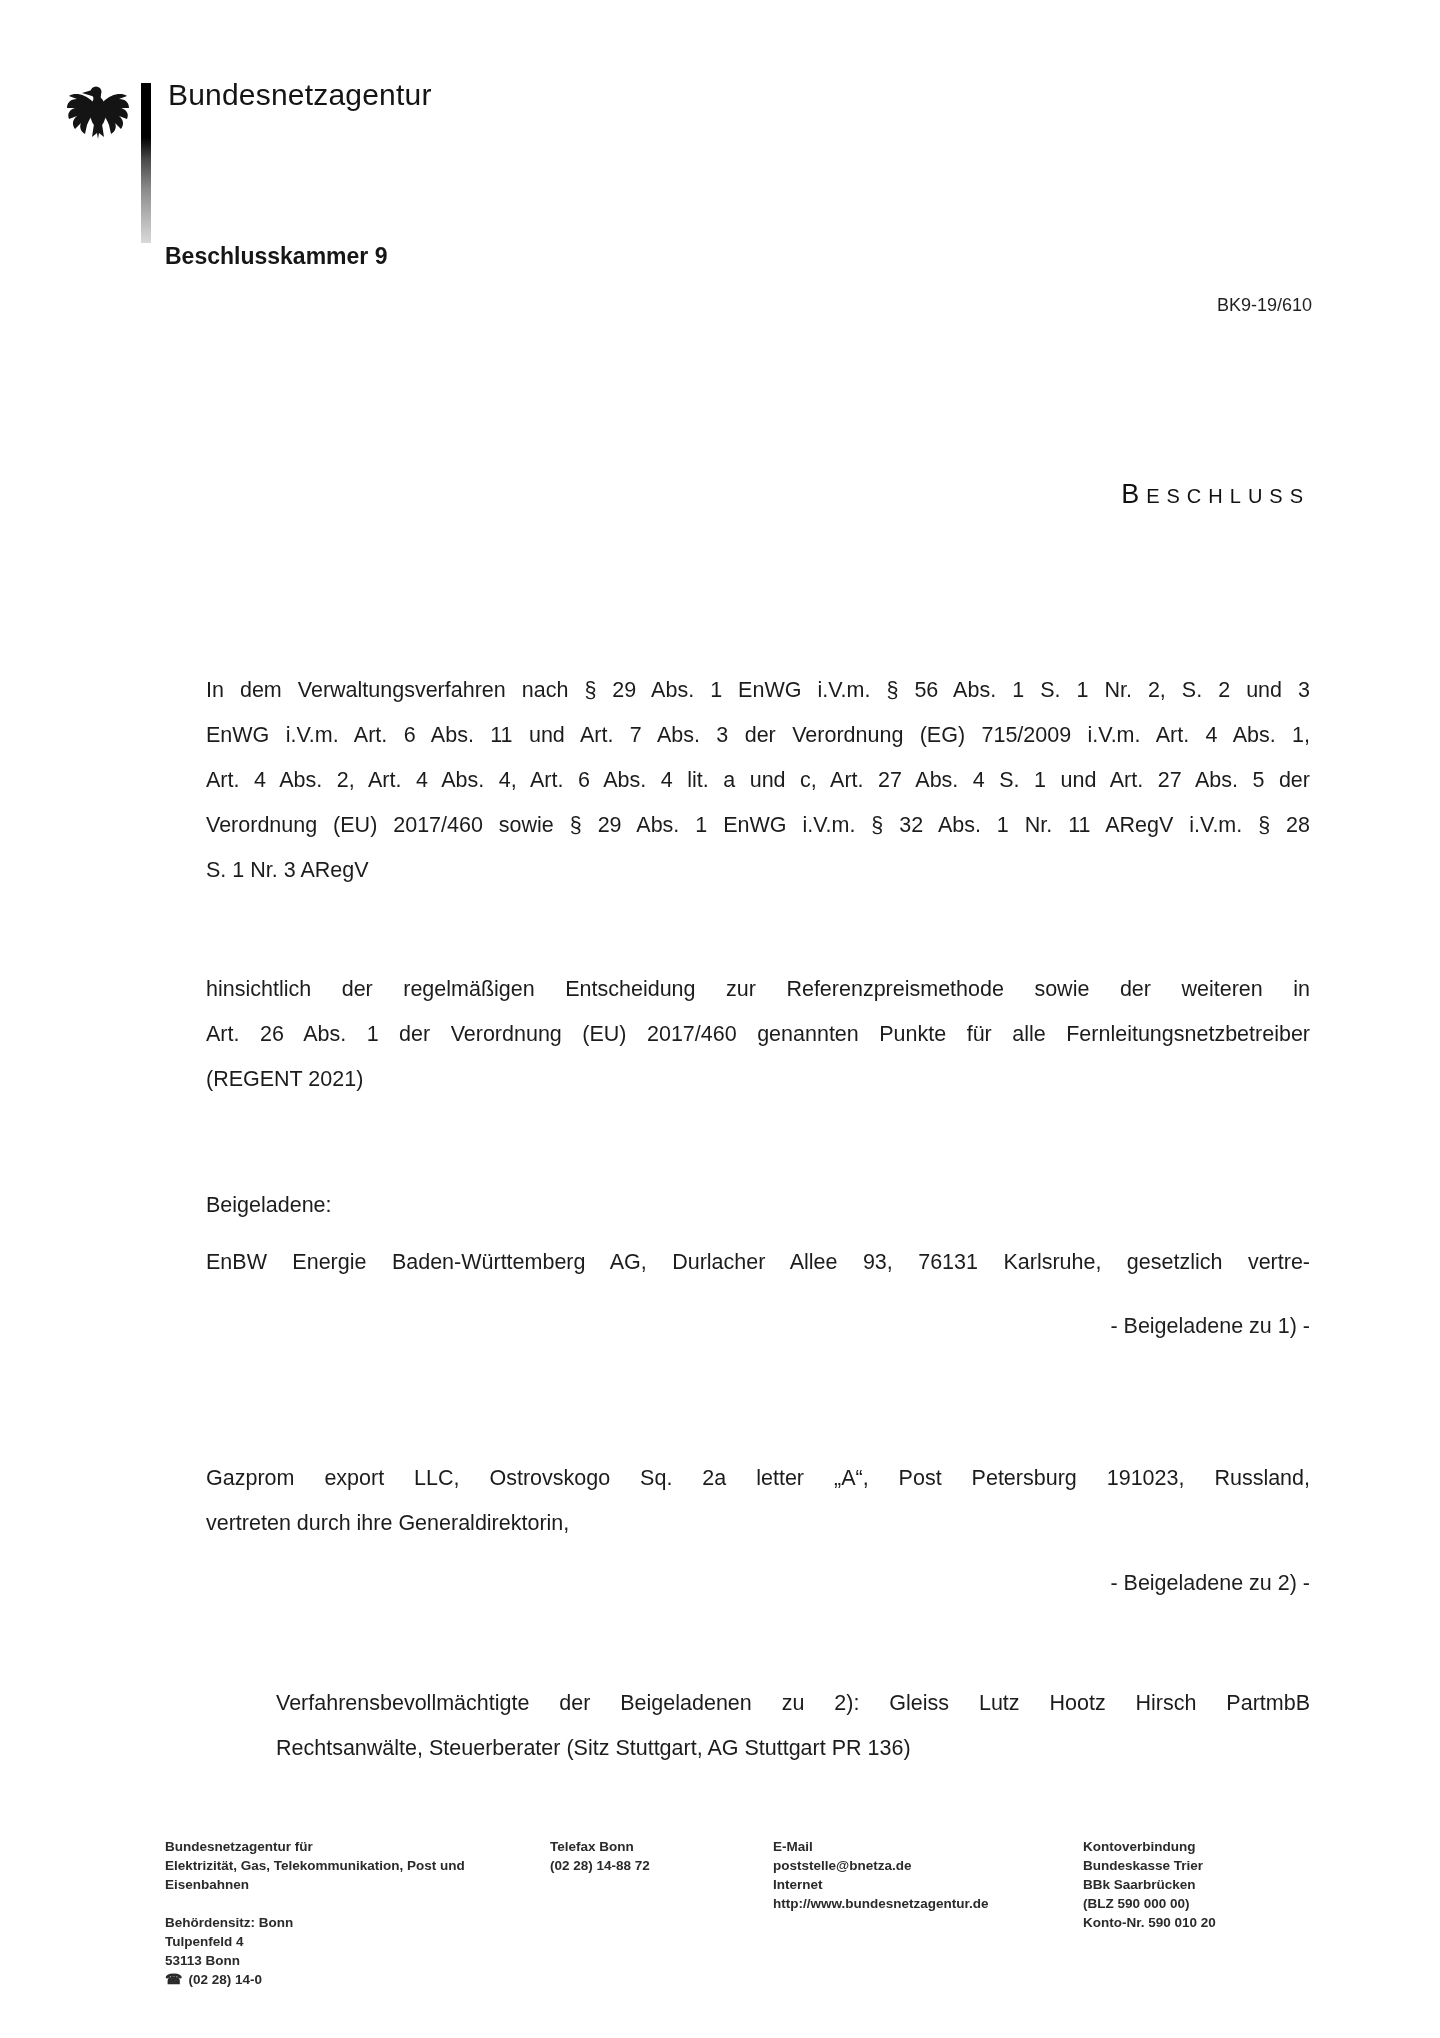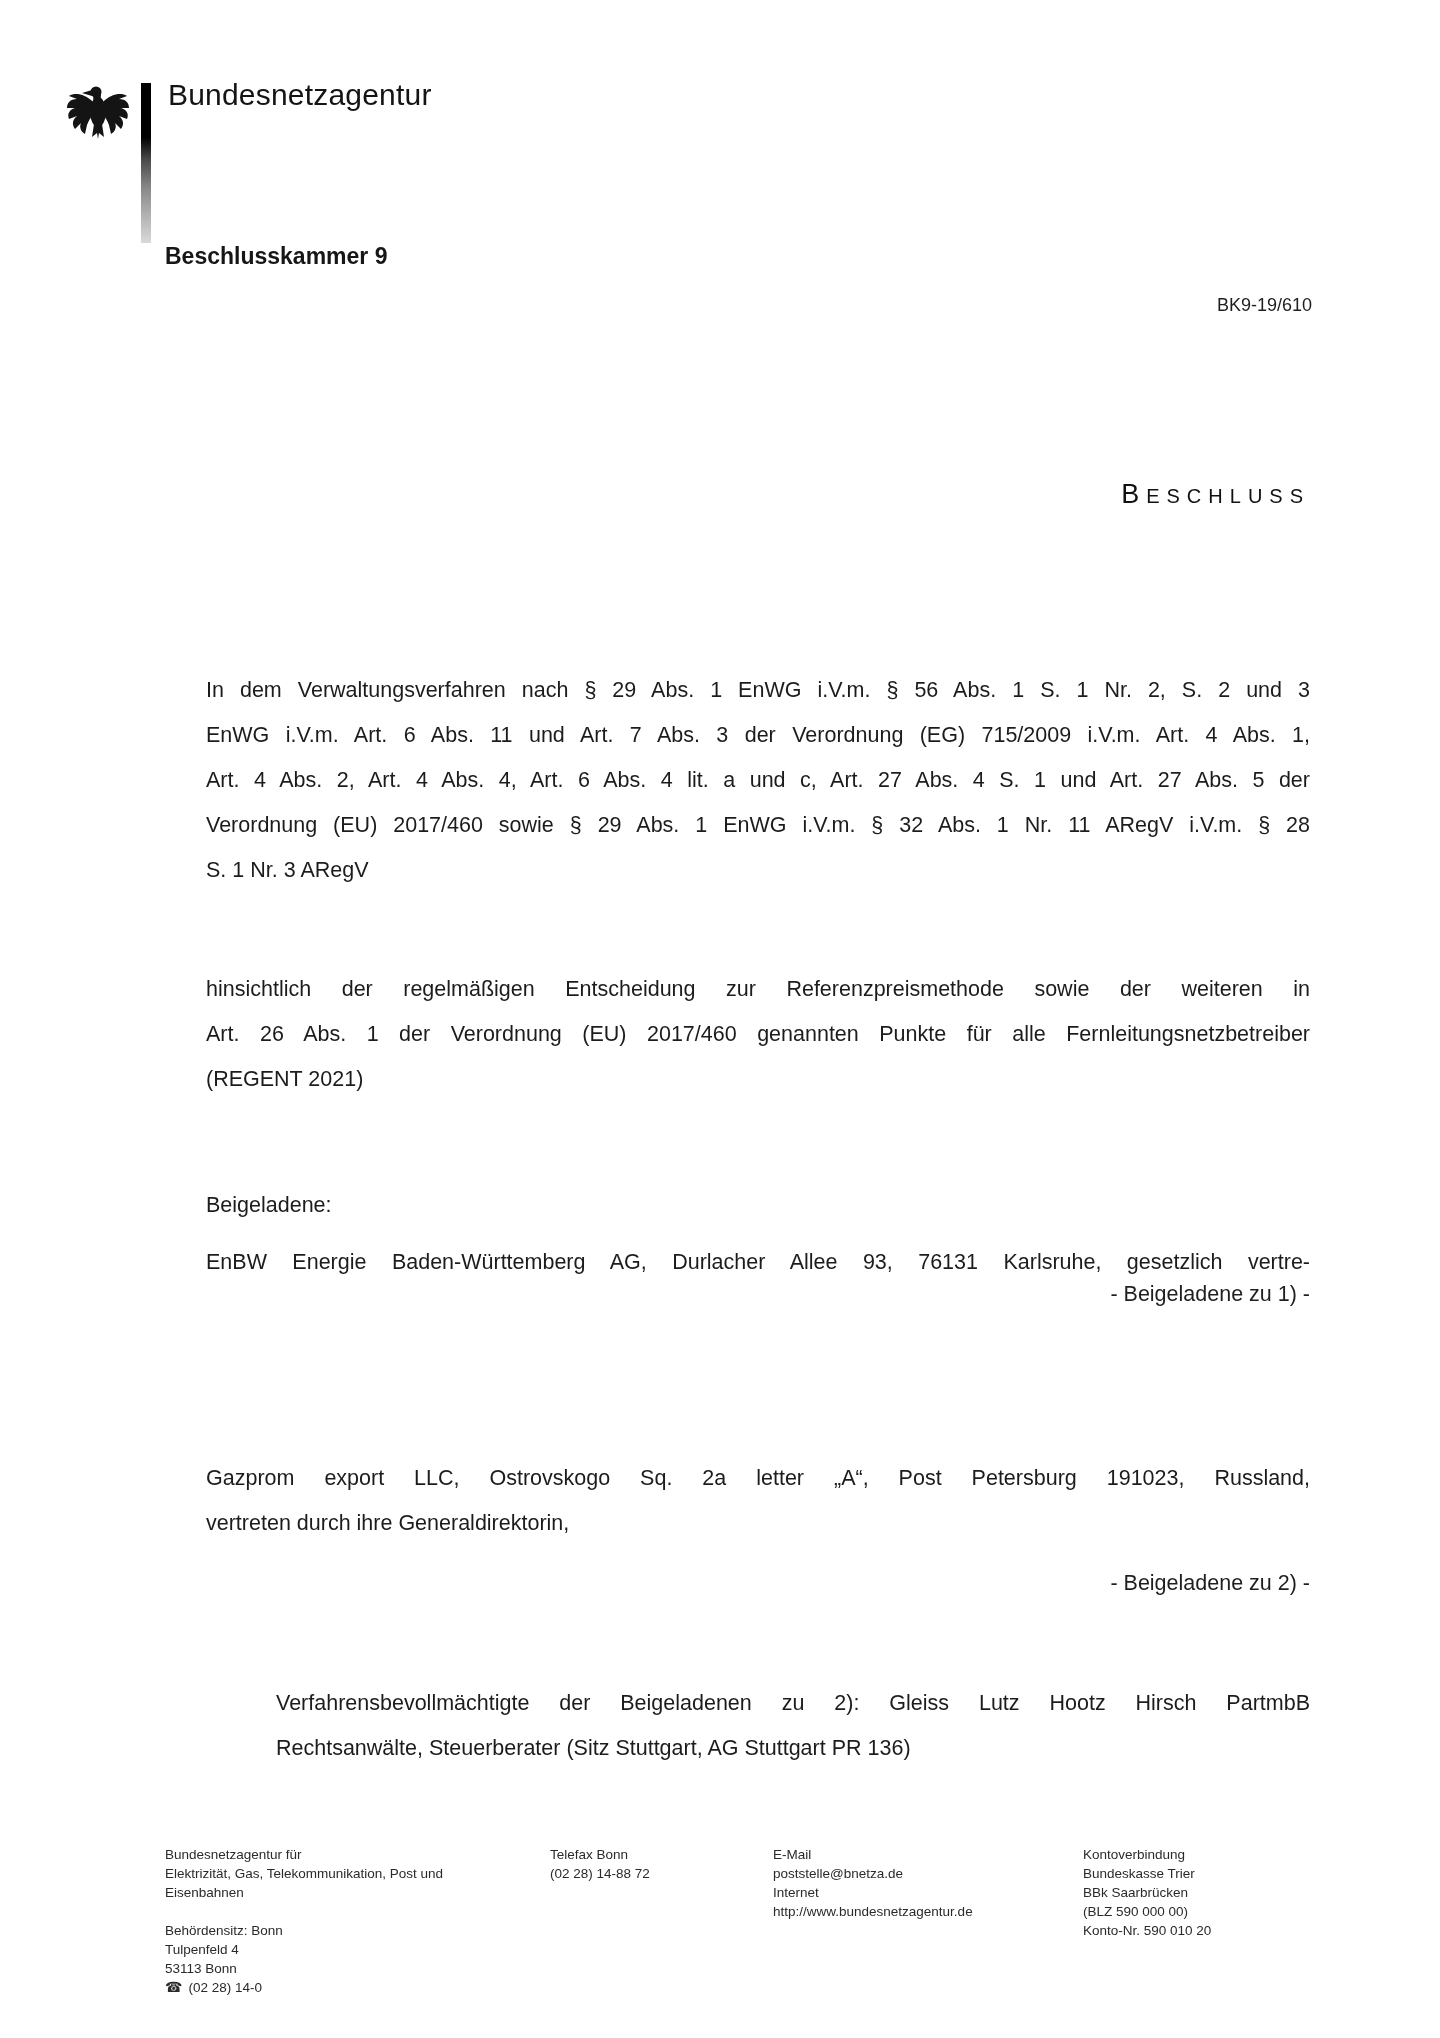--- a/index.html
+++ b/index.html
@@ -37,28 +37,28 @@
   .para .line { line-height:45px;margin-left:41px; }
   .jpara .line { text-align:justify; text-align-last:justify; }
   .jpara .line.last { text-align-last:left; }
   .right-note { left:165px; width:1145px; text-align:right; font-size:21.5px; line-height:45px; }
   .indent { left:235px !important; width:1075px !important; }
 
   .p1 { top:668px; }
   .p2 { top:967px; }
   .lbl-beigeladene { top:1183px; }
   .p-enbw { top:1240px; }
-  .note1 { top:1272px; }
+  .note1 { top:1304px; }
   .p-gazprom { top:1456px; }
   .note2 { top:1561px; }
   .p-bevoll { top:1681px; }
 
   
   .footer { left:0; top:1829px; width:1440px; font-size:13.5px; color:#2a2a2a; }
-  .footer .col { position:absolute; top:16px; }
+  .footer .col { position:absolute; top:8px;font-weight:bold; }
   .footer .line { line-height:19px; }
   .fcol1 { left:165px; width:390px; }
   .fcol2 { left:550px; width:210px; }
   .fcol3 { left:773px; width:300px; }
   .fcol4 { left:1083px; width:330px; }
   .fgap { height:19px; }
   .phone-line { line-height:19px; }
   .phone-icon { font-size:14px; margin-right:6px; }
 </style>
 </head>

